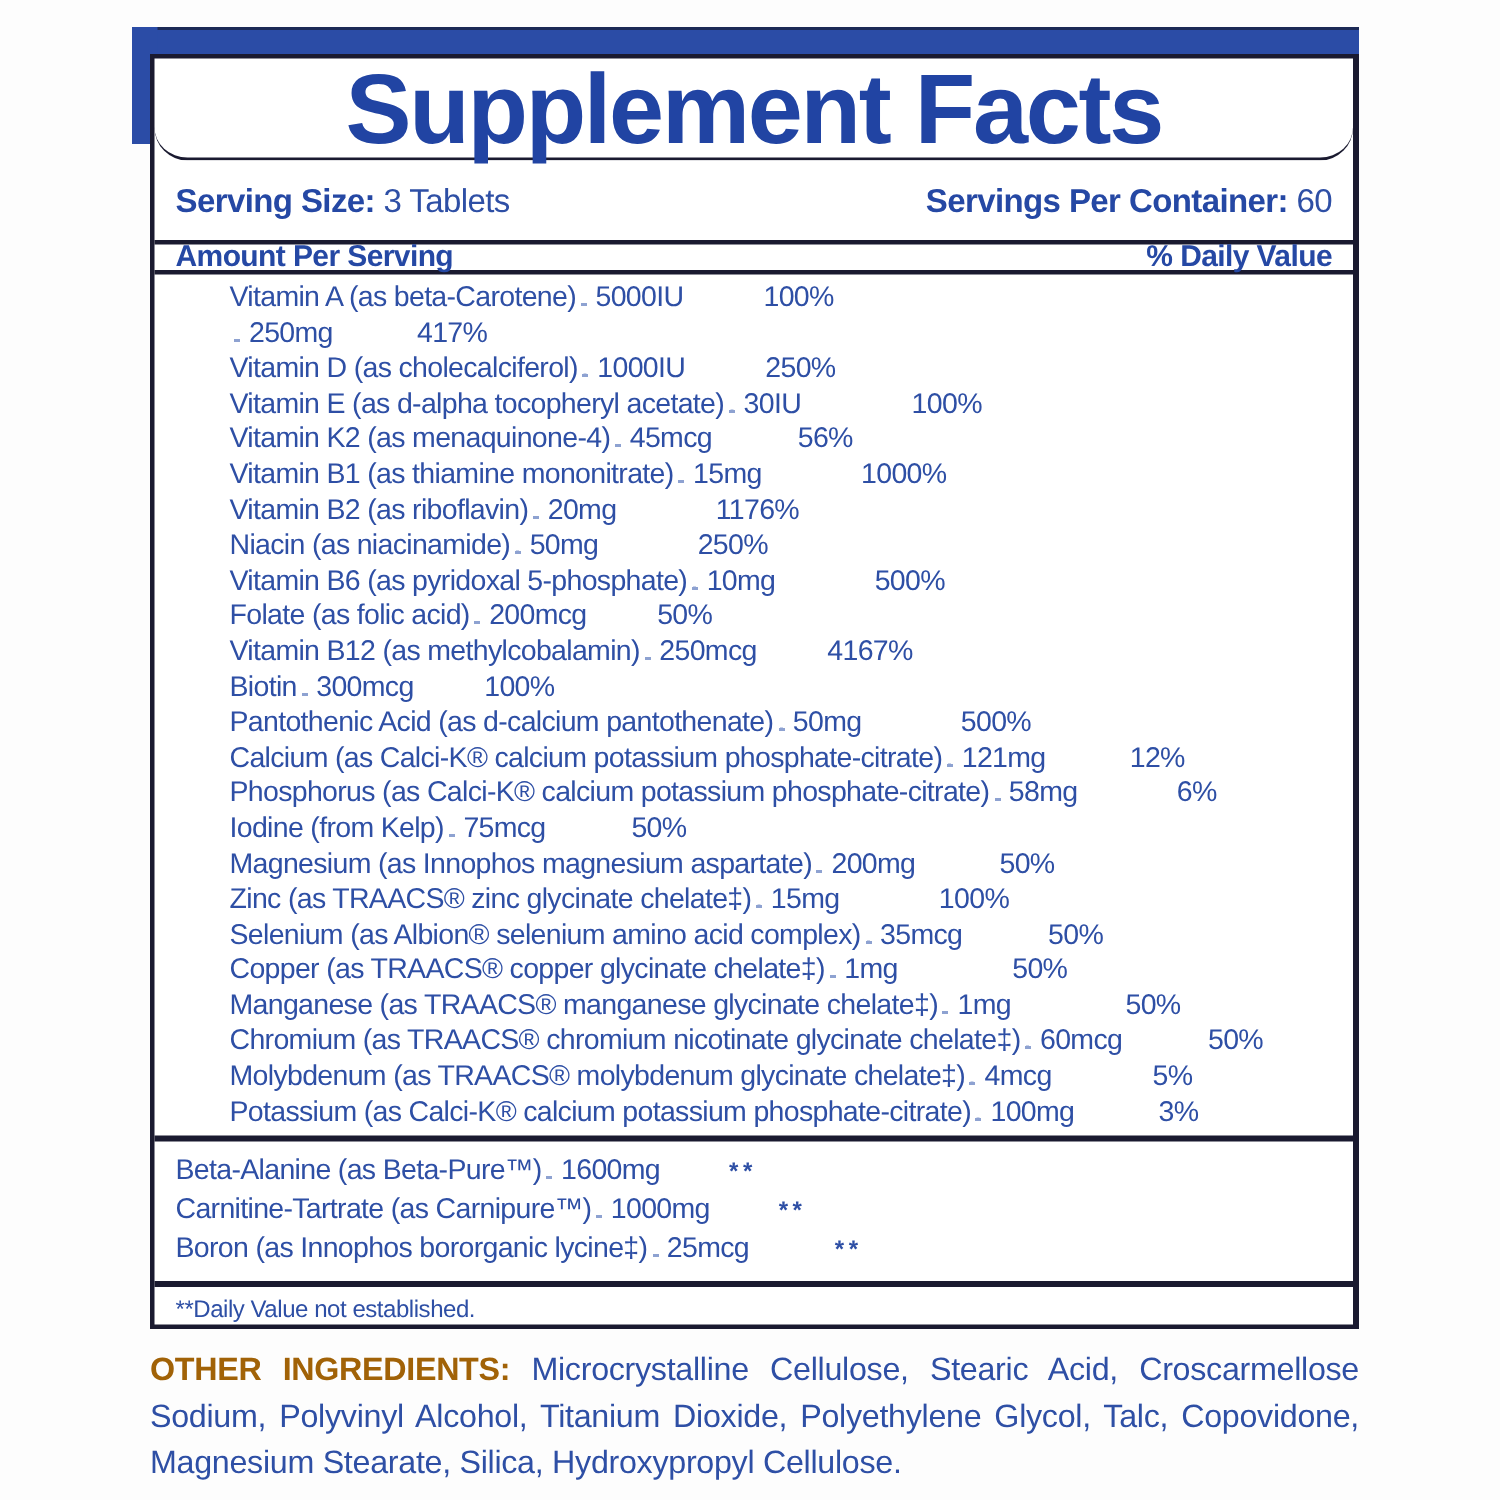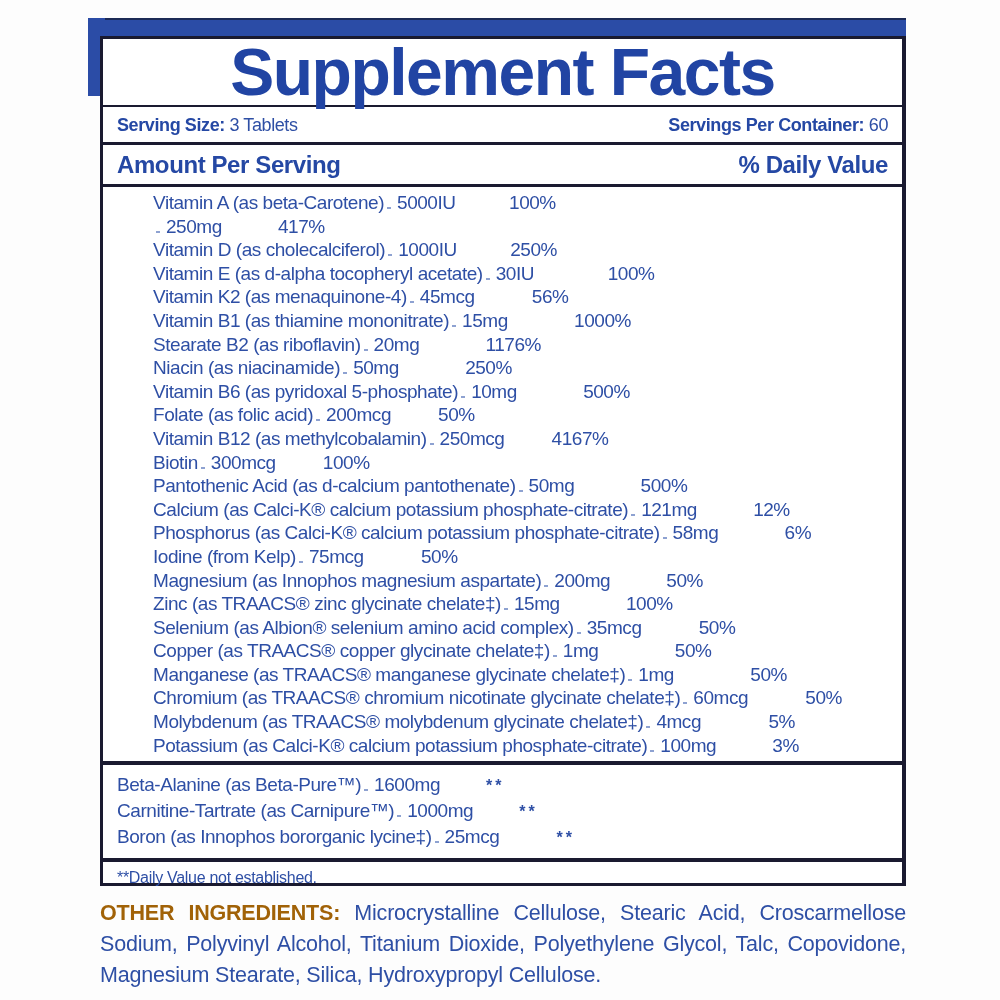--- a/index.html
+++ b/index.html
@@ -32,35 +32,36 @@
     border-right-width: 4px;
     color: #2e4fa5;
   }
 
   .title {
     display: block; text-align: center;
     font-size: 66px; font-weight: bold; letter-spacing: -1.5px;
     color: #2144a3;
     height: 68px; line-height: 66px;
     border-bottom: 2px solid #1a1a30;
+    border-radius: 22px;
   }
 
   .serving-row {
     display: flex; justify-content: space-between; align-items: center;
-    padding: 5px 14px 4px 14px; height: 38px;
-    font-size: 18px; letter-spacing: -0.4px;
+    padding: 5px 14px 4px 14px; height: 56px;
+    font-size: 22px; letter-spacing: -0.4px;
     border-bottom: 3px solid #1a1a30;
   }
   .serving-row .lbl { font-weight: bold; color: #2548a4; }
   .serving-row .val { font-weight: normal; color: #2e4fa5; }
 
   .colhead-row {
     display: flex; justify-content: space-between; align-items: center;
-    padding: 2px 14px; height: 42px;
-    font-size: 24px; font-weight: bold; letter-spacing: -0.4px;
+    padding: 2px 14px; height: 20px;
+    font-size: 20px; font-weight: bold; letter-spacing: -0.4px;
     color: #2548a4;
     border-bottom: 3px solid #1a1a30;
   }
 
   .rows { padding: 5px 4px 3px 14px; margin-left: 36px; }
   .row {
     display: flex; align-items: baseline;
     height: 23.6px; font-size: 19px; letter-spacing: -0.45px;
     white-space: nowrap;
   }
@@ -156,21 +157,21 @@
         </div>
 
         <div class="row">
           <span class="nm">Vitamin B1 (as thiamine mononitrate)</span>
           <span class="leader"></span>
           <span class="amt">15mg</span>
           <span class="dv">1000%</span>
         </div>
 
         <div class="row">
-          <span class="nm">Stearate B2 (as riboflavin)</span>
+          <span class="nm">Vitamin B2 (as riboflavin)</span>
           <span class="leader"></span>
           <span class="amt">20mg</span>
           <span class="dv">1176%</span>
         </div>
 
         <div class="row">
           <span class="nm">Niacin (as niacinamide)</span>
           <span class="leader"></span>
           <span class="amt">50mg</span>
           <span class="dv">250%</span>

